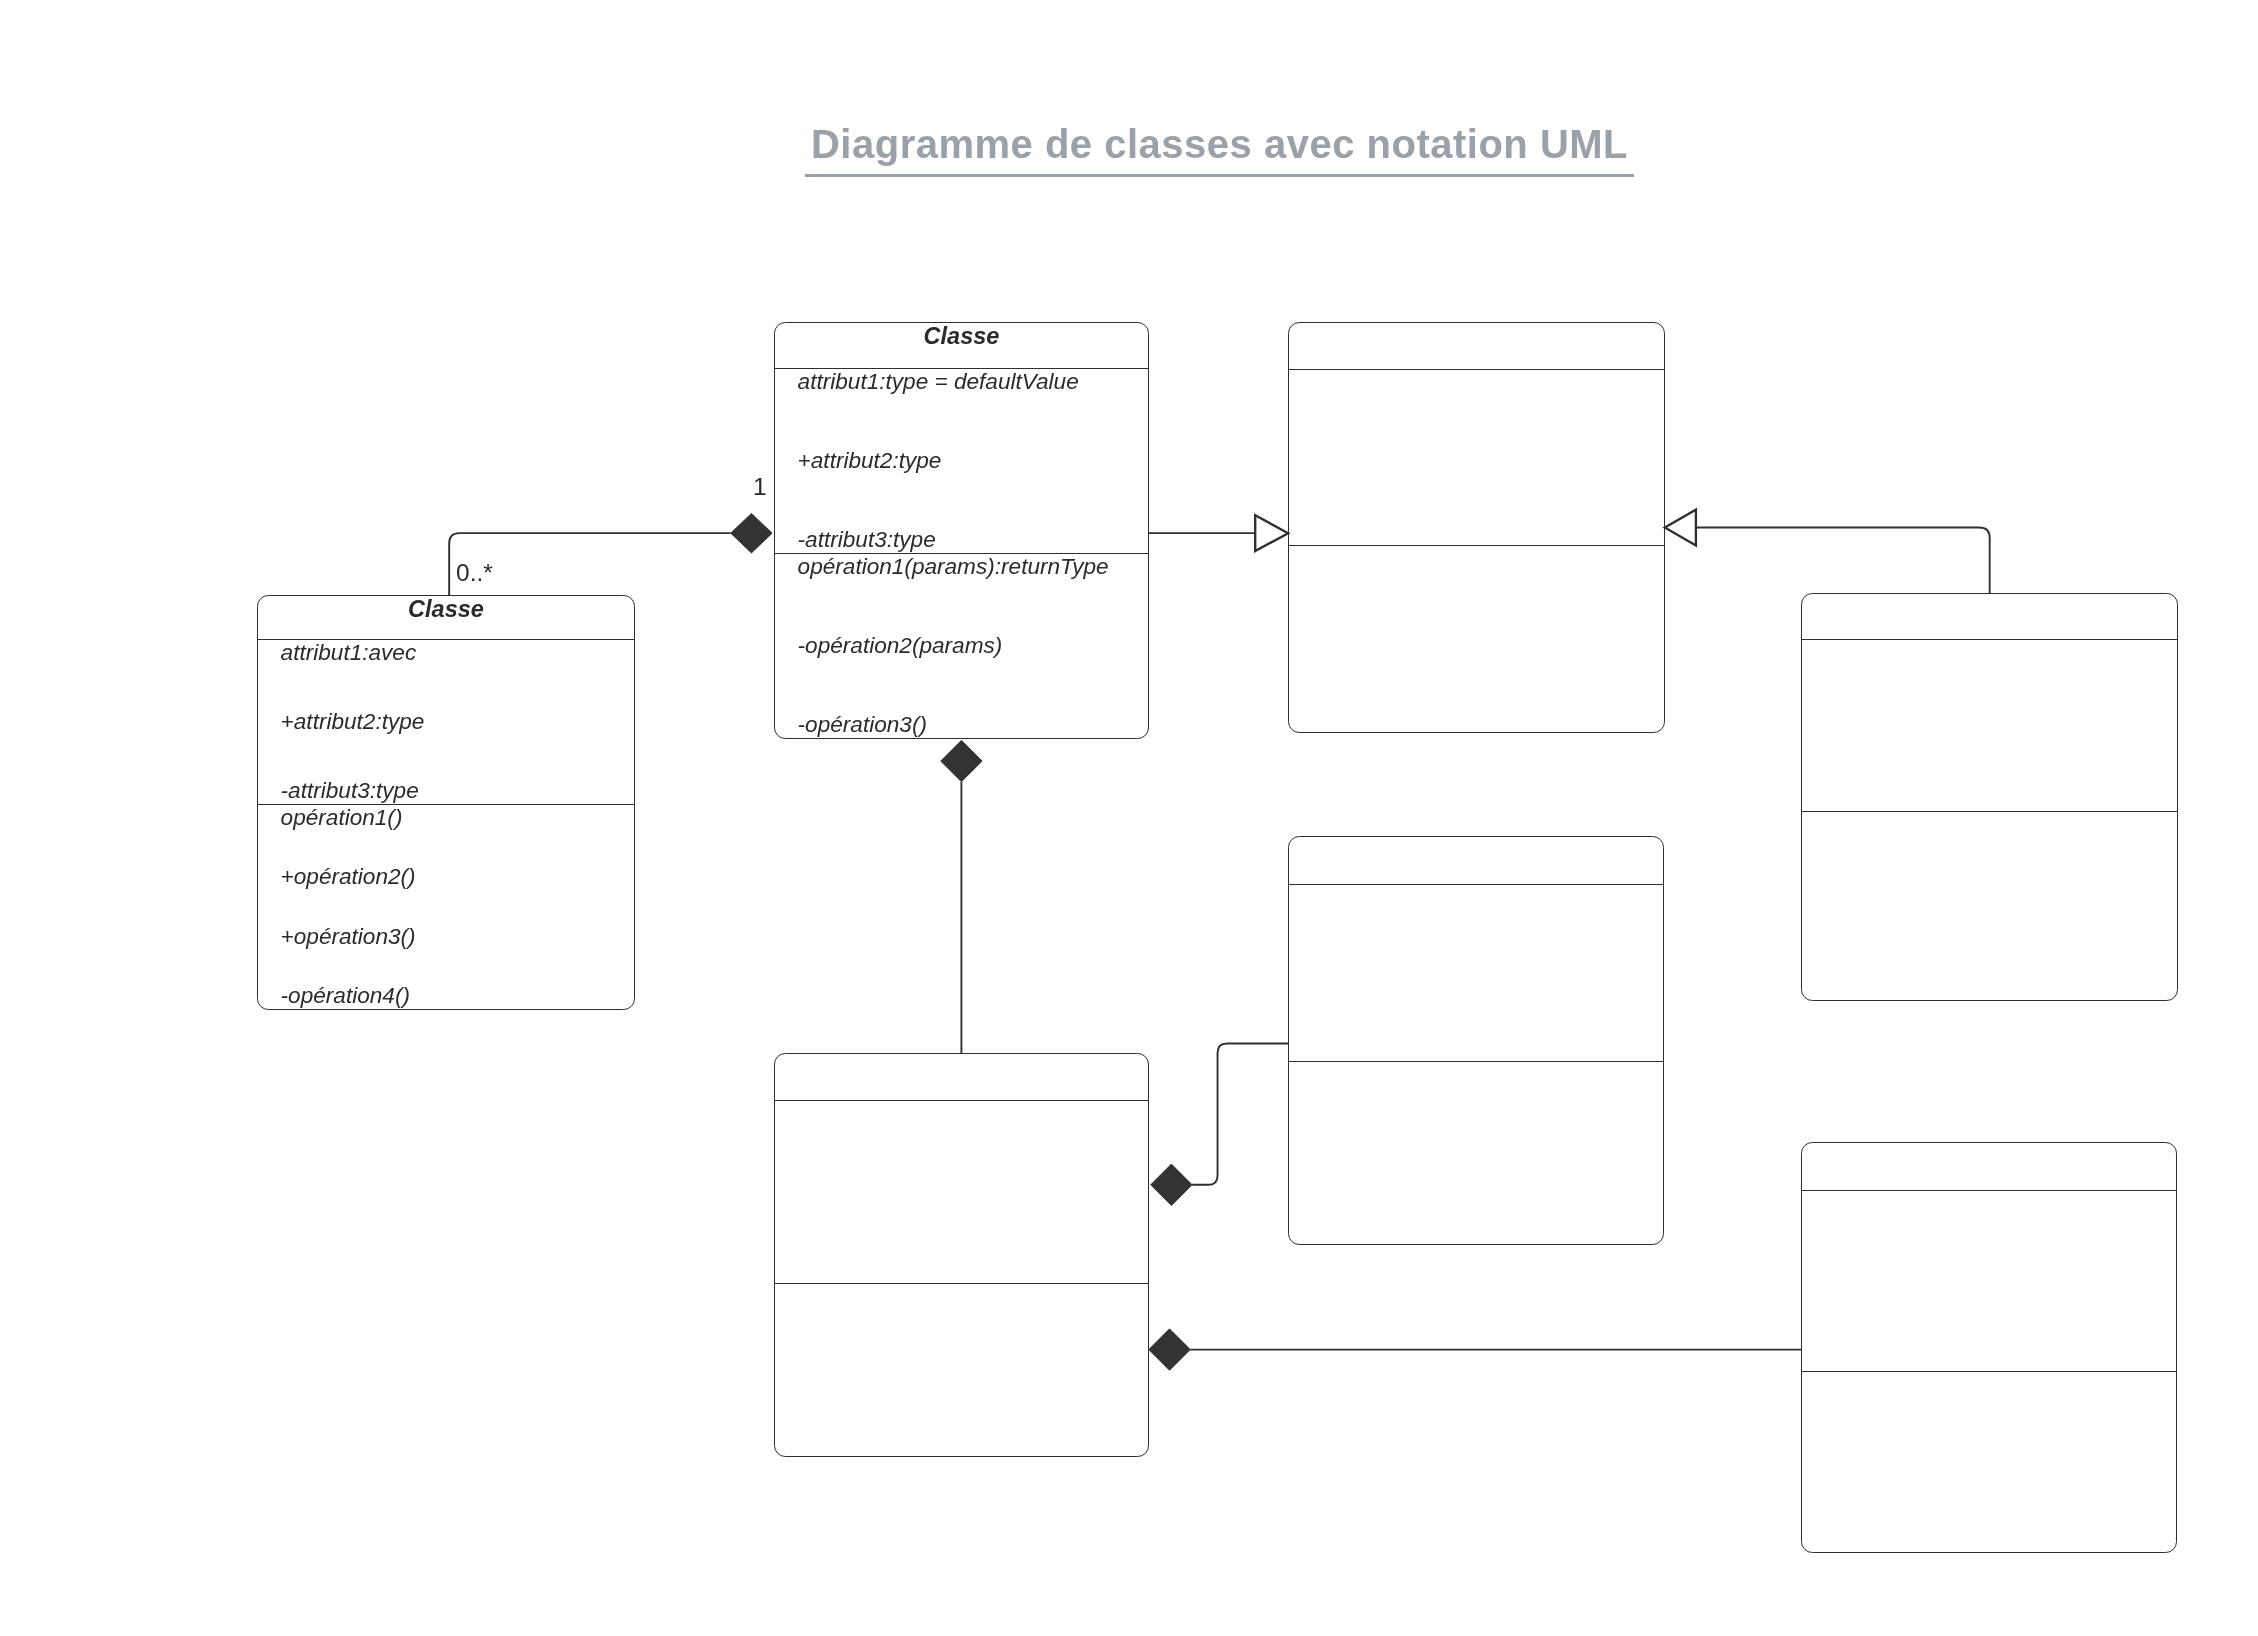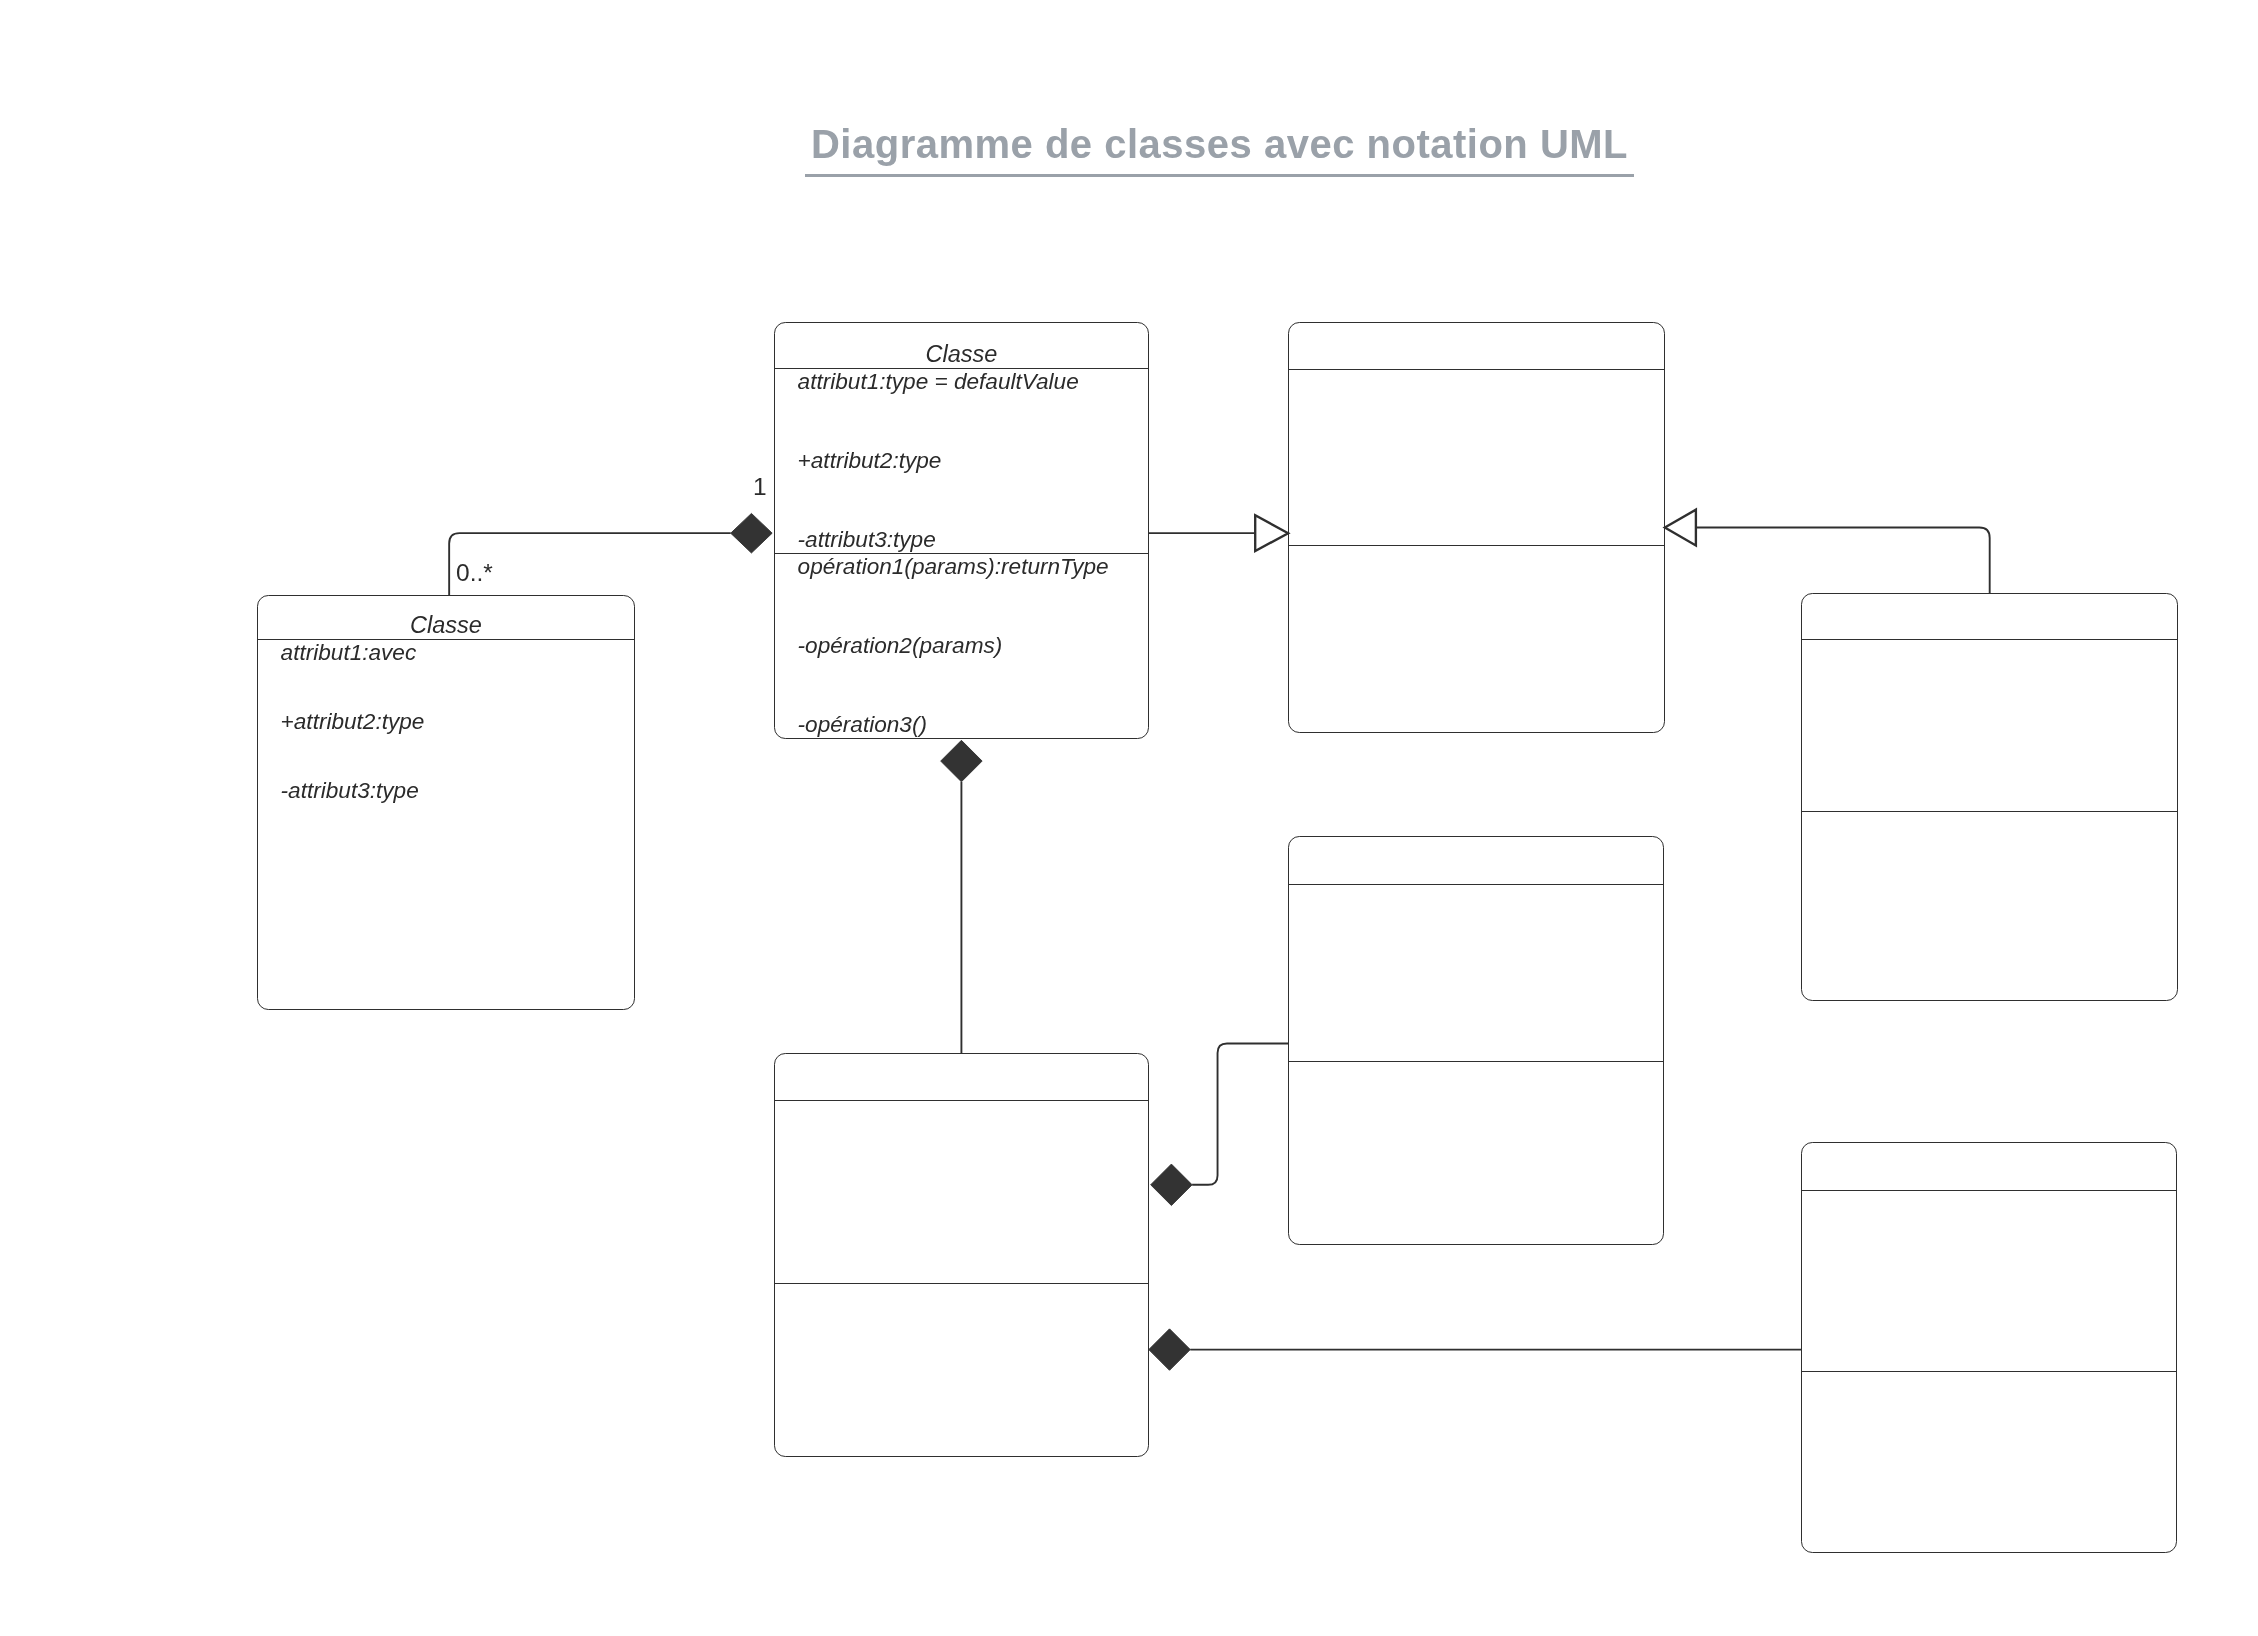--- a/index.html
+++ b/index.html
@@ -10,22 +10,22 @@
   
   .doc-header{position:absolute;left:805px;top:122px;width:829px;text-align:center;}
   .doc-title{font-size:40px;font-weight:bold;color:#9aa1a9;letter-spacing:0.5px;line-height:1.1;}
   .doc-rule{height:3.8px;background:#9aa1a9;margin-top:7.5px;}
   .doc-meta{margin-top:11.3px;display:flex;align-items:center;justify-content:center;gap:17px;
     font-size:22.6px;color:#a7acb2;}
   .meta-sep{width:1.9px;height:28px;background:#b0b5bb;}
   
   .uml-box{position:absolute;border:1.9px solid #2f2f2f;border-radius:11.3px;background:#fff;
     display:flex;flex-direction:column;box-sizing:border-box;}
-  .box-header{flex:none;display:flex;align-items:flex-end;justify-content:center;
-    font-style:italic;font-size:23.5px;color:#2b2b2b;}
+  .box-header{flex:none;display:flex;align-items:flex-start;justify-content:center;
+    font-style:italic;font-size:23.5px;color:#2b2b2b;font-weight:bold;}
   .box-section{border-top:1.9px solid #2f2f2f;display:flex;flex-direction:column;
     justify-content:space-between;padding-left:22.6px;font-style:italic;font-size:22.6px;
     line-height:26px;color:#2b2b2b;box-sizing:border-box;}
   .box-section.ops{flex:1;}
   
   .mult-label{position:absolute;font-size:24.5px;color:#2b2b2b;}
   
   svg.connectors{position:absolute;left:0;top:0;}
 </style>
 </head>
@@ -37,20 +37,26 @@
 </div>
 
 <div class="uml-box" style="left:257px;top:595px;width:378px;height:415px;">
   <div class="box-header" style="height:43px;">
     <span>Classe</span>
   </div>
   <div class="box-section" style="height:165px;">
     <span>attribut1:avec</span>
     <span>+attribut2:type</span>
     <span>-attribut3:type</span>
+  </div>
+  <div class="box-section ops">
+    <span>opération1()</span>
+    <span>+opération2()</span>
+    <span>+opération3()</span>
+    <span>-opération4()</span>
   </div>
 </div>
 
 <div class="uml-box" style="left:774px;top:322px;width:375px;height:417px;">
   <div class="box-header" style="height:45px;">
     <span>Classe</span>
   </div>
   <div class="box-section" style="height:185px;">
     <span>attribut1:type = defaultValue</span>
     <span>+attribut2:type</span>

